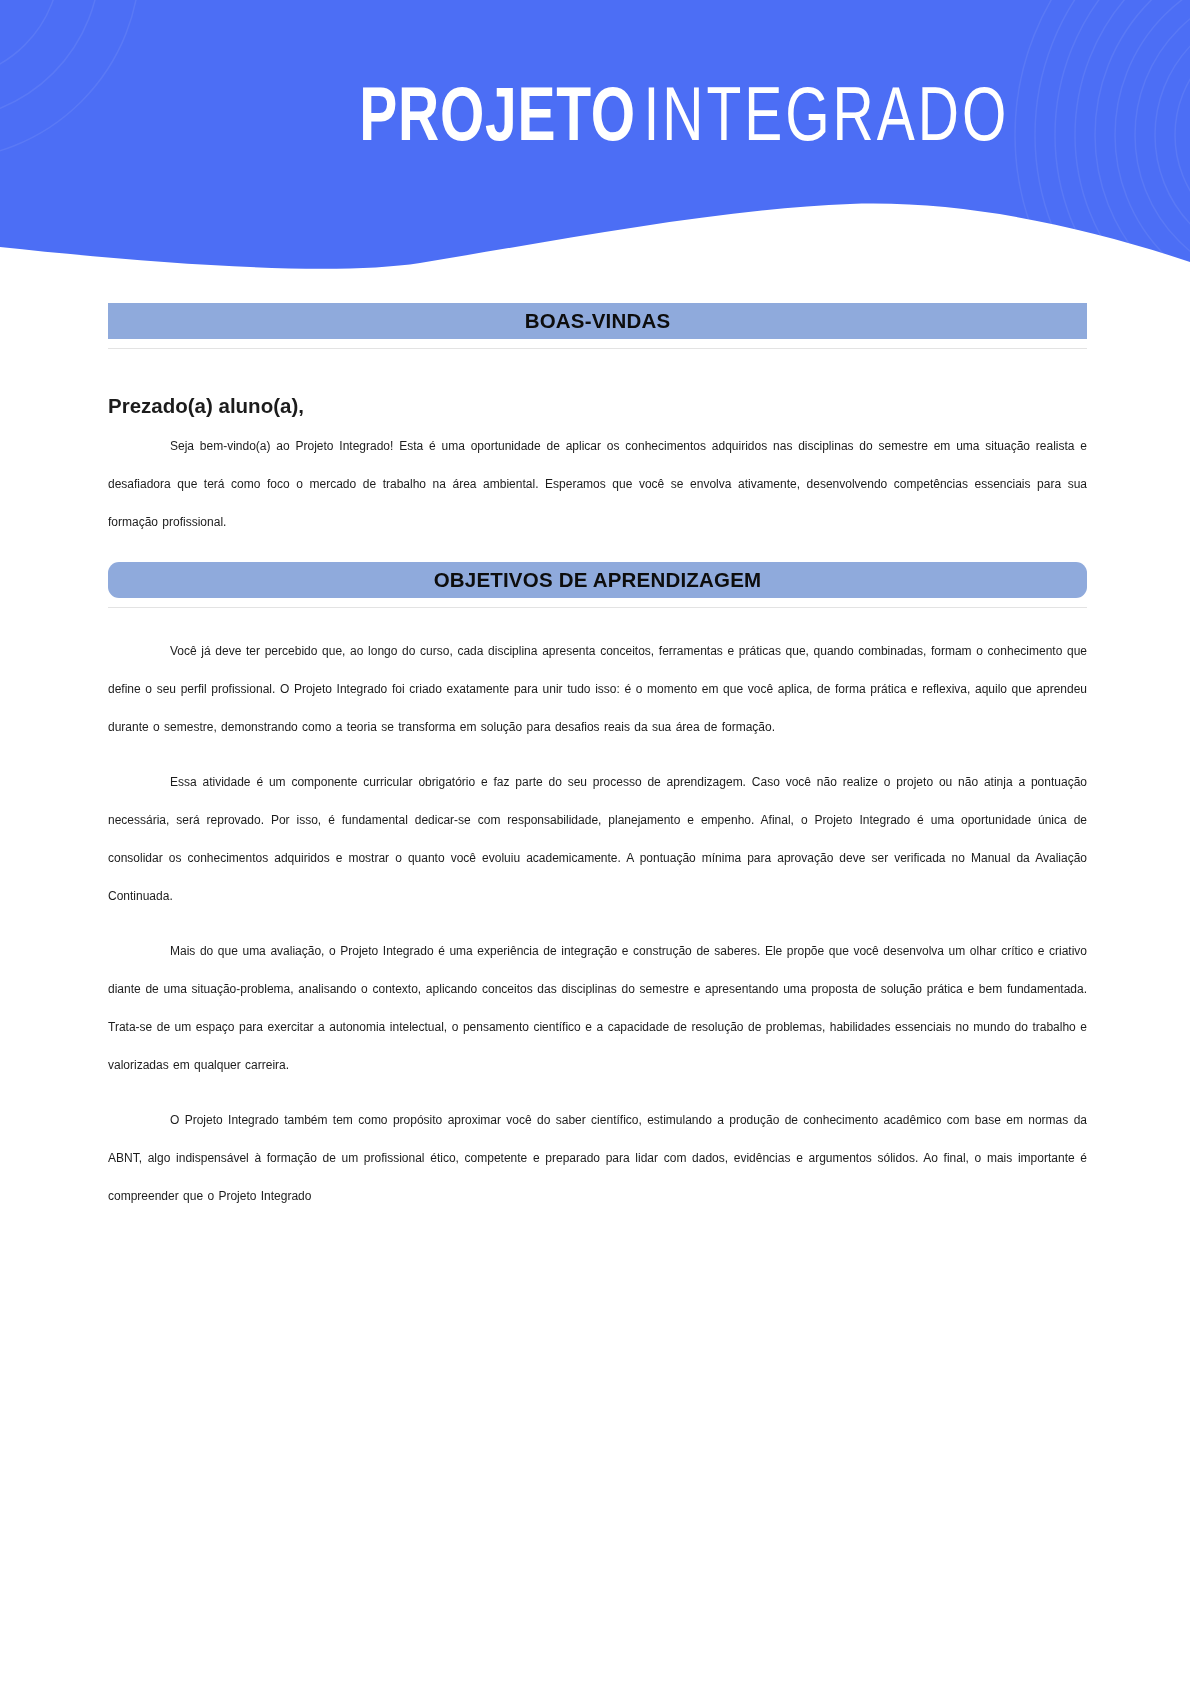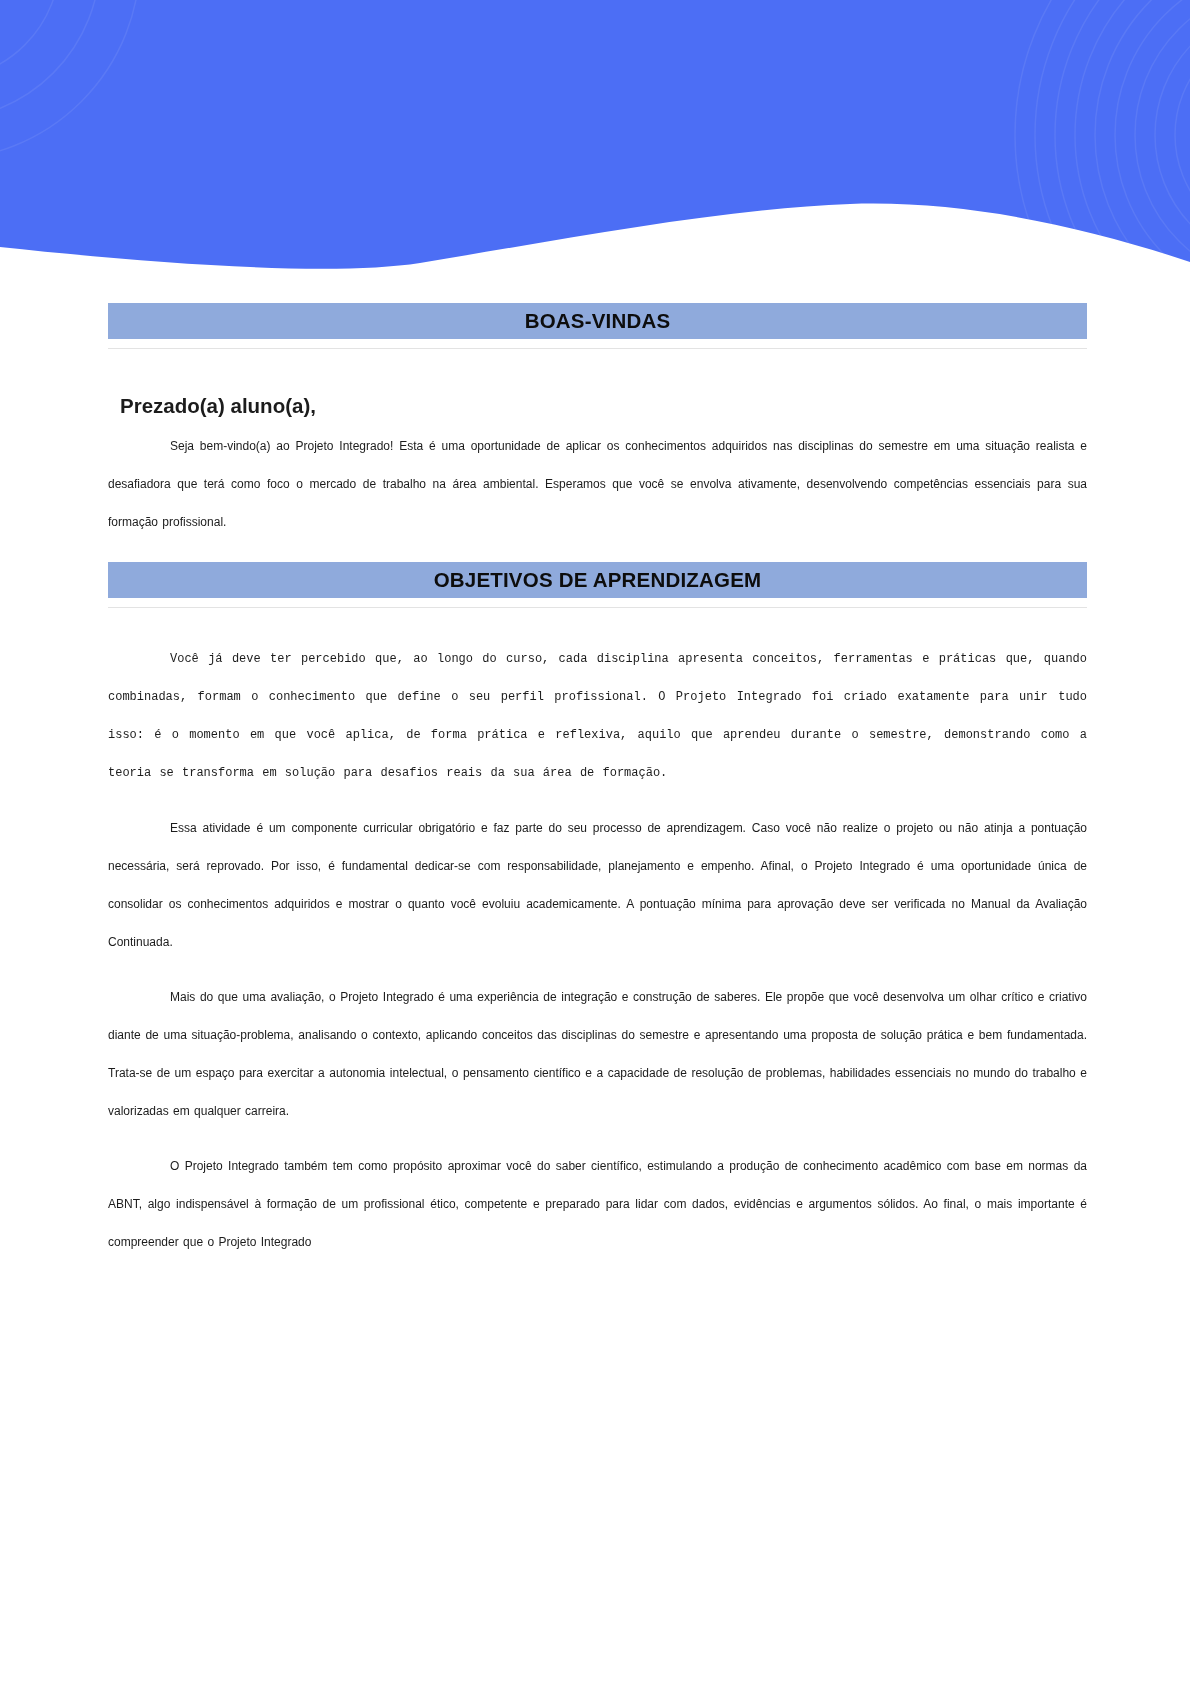--- a/index.html
+++ b/index.html
@@ -35,33 +35,33 @@
   }
   .banner{
     background:var(--banner-blue,#8FAADC);
     height:36px;
     display:flex;align-items:center;justify-content:center;
     font-weight:700;font-size:20.5px;color:#0d0d0d;
     letter-spacing:0.2px;
   }
   .banner-rule{height:0;border-top:1px solid #e3e3e3;margin-top:9px;}
   .banner-welcome{margin-top:27px;}
-  .banner-objectives{margin-top:21px;}
+  .banner-objectives{margin-top:21px;border-radius:11px;}
   .greeting{
-    margin:44px 0 0 12px;
+    margin:44px 0 0 0;
     font-weight:700;font-size:20.5px;line-height:26px;
   }
   p.body-par{
     margin:17px 0 0 0;
     font-size:12px;line-height:38px;
     text-align:justify;text-indent:62px;
     word-spacing:1px;
   }
   p.first-after-greeting{margin-top:8px;}
-  p.first-after-banner{margin-top:32px;font-family:Liberation Mono, monospace;}
+  p.first-after-banner{margin-top:24px;}
 </style>
 </head>
 <body>
 
 <div class="page">
 
   <div class="header">
     <svg viewBox="0 0 1190 276" preserveAspectRatio="none" xmlns="http://www.w3.org/2000/svg">
       <defs>
         <path id="wave-shape" d="M0 0 H1190 V262 C1080 225, 960 200, 850 204 C720 209, 560 240, 420 263 C330 277, 150 263, 0 247 Z"></path>
@@ -80,20 +80,25 @@
         <circle cx="1285" cy="135" r="190"></circle>
         <circle cx="1285" cy="135" r="210"></circle>
         <circle cx="1285" cy="135" r="230"></circle>
         <circle cx="1285" cy="135" r="250"></circle>
         <circle cx="1285" cy="135" r="270"></circle>
         <circle cx="-60" cy="-40" r="120"></circle>
         <circle cx="-60" cy="-40" r="160"></circle>
         <circle cx="-60" cy="-40" r="200"></circle>
       </g>
     </svg>
+    <div class="title">
+      <span class="title-inner">
+        <span class="title-bold">PROJETO</span><span class="title-light">INTEGRADO</span>
+      </span>
+    </div>
   </div>
 
   <div class="content">
 
     <div class="banner banner-welcome">BOAS-VINDAS</div>
     <div class="banner-rule"></div>
 
     <div class="greeting">Prezado(a) aluno(a),</div>
 
     <p class="body-par first-after-greeting">Seja bem-vindo(a) ao Projeto Integrado! Esta é uma oportunidade de aplicar os conhecimentos adquiridos nas disciplinas do semestre em uma situação realista e desafiadora que terá como foco o mercado de trabalho na área ambiental. Esperamos que você se envolva ativamente, desenvolvendo competências essenciais para sua formação profissional.</p>

